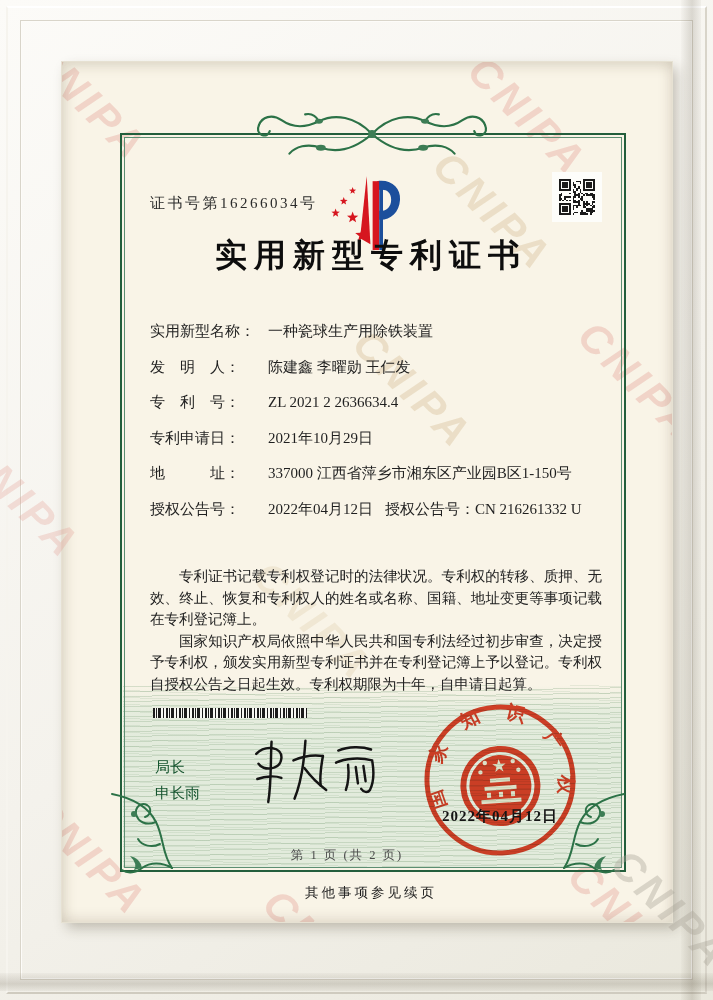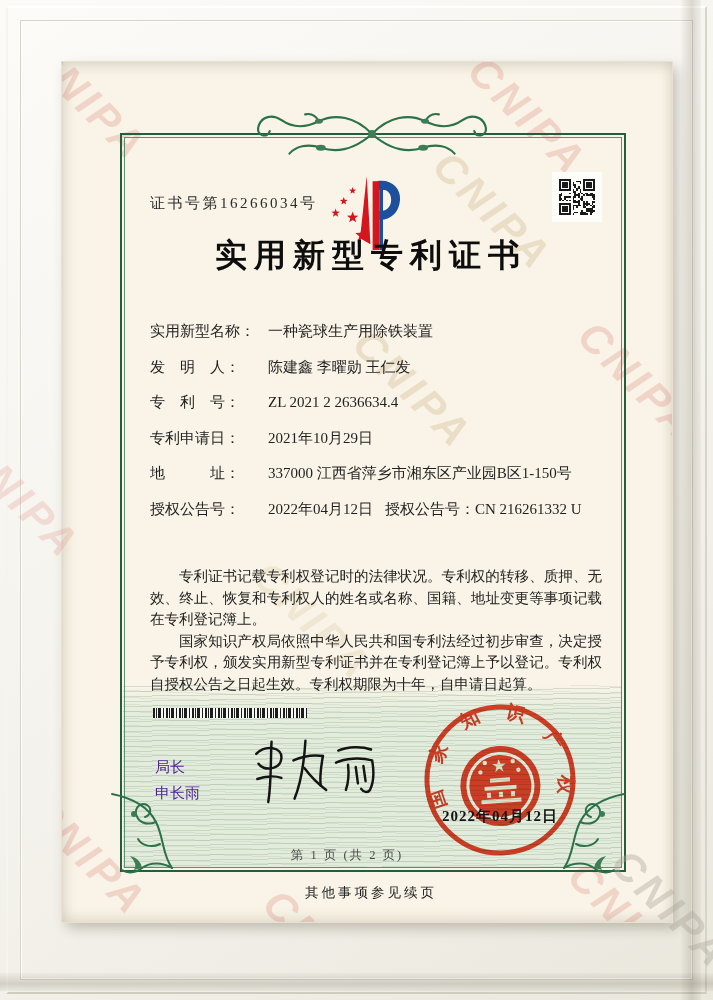--- a/index.html
+++ b/index.html
@@ -52,21 +52,21 @@
     letter-spacing:7px;color:#0d0d0d;}
   .fields{left:88px;top:260px;width:480px;z-index:6;font-size:15px;color:#1f1f1f;}
   .field-row{height:19px;margin-bottom:16.5px;white-space:nowrap;}
   .field-label{display:inline-block;width:118px;}
   .pair2{margin-left:12px;}
   .paras{left:88px;top:504px;width:452px;z-index:6;font-size:14.5px;line-height:21.5px;
     text-align:justify;color:#222;}
   .paras p{margin:0;text-indent:2em;}
   .barcode{left:91px;top:646px;width:154px;height:10px;z-index:6;
     background:repeating-linear-gradient(90deg,#1c1c1c 0 2px,#f8f8f4 2px 3px,#1c1c1c 3px 4px,#f8f8f4 4px 5px,#1c1c1c 5px 8px,#f8f8f4 8px 10px,#1c1c1c 10px 11px,#f8f8f4 11px 13px);}
-  .director{left:93px;top:696px;z-index:6;font-size:15px;color:#4c1d95;line-height:18px;}
+  .director{left:93px;top:696px;z-index:6;font-size:15px;color:#14532d;line-height:18px;}
   .director .name{margin-top:8px;}
   .sig{left:184px;top:670px;width:132px;height:82px;z-index:6;}
   .seal{left:358px;top:638px;width:160px;height:160px;z-index:7;mix-blend-mode:multiply;opacity:.93;
     transform:rotate(-4deg);}
   .date-stamp{left:358px;top:745px;width:160px;z-index:9;text-align:center;font-size:15px;
     font-weight:bold;letter-spacing:1px;color:#151515;}
   .page-footer{left:58px;top:785px;width:454px;z-index:6;text-align:center;font-size:12.5px;
     letter-spacing:2px;color:#4a4a4a;}
   .note{left:58px;top:822px;width:502px;z-index:6;text-align:center;font-size:13.5px;
     letter-spacing:3px;color:#1d1d1d;}

